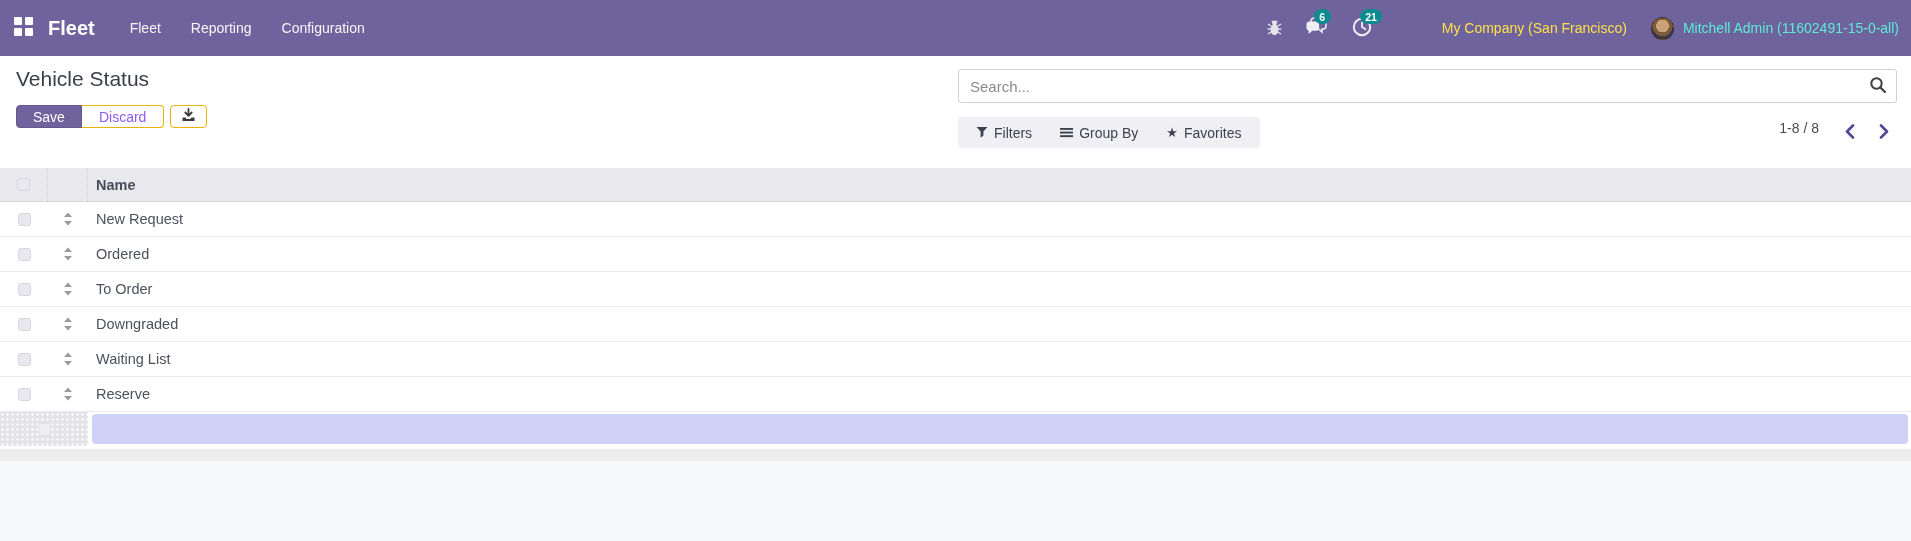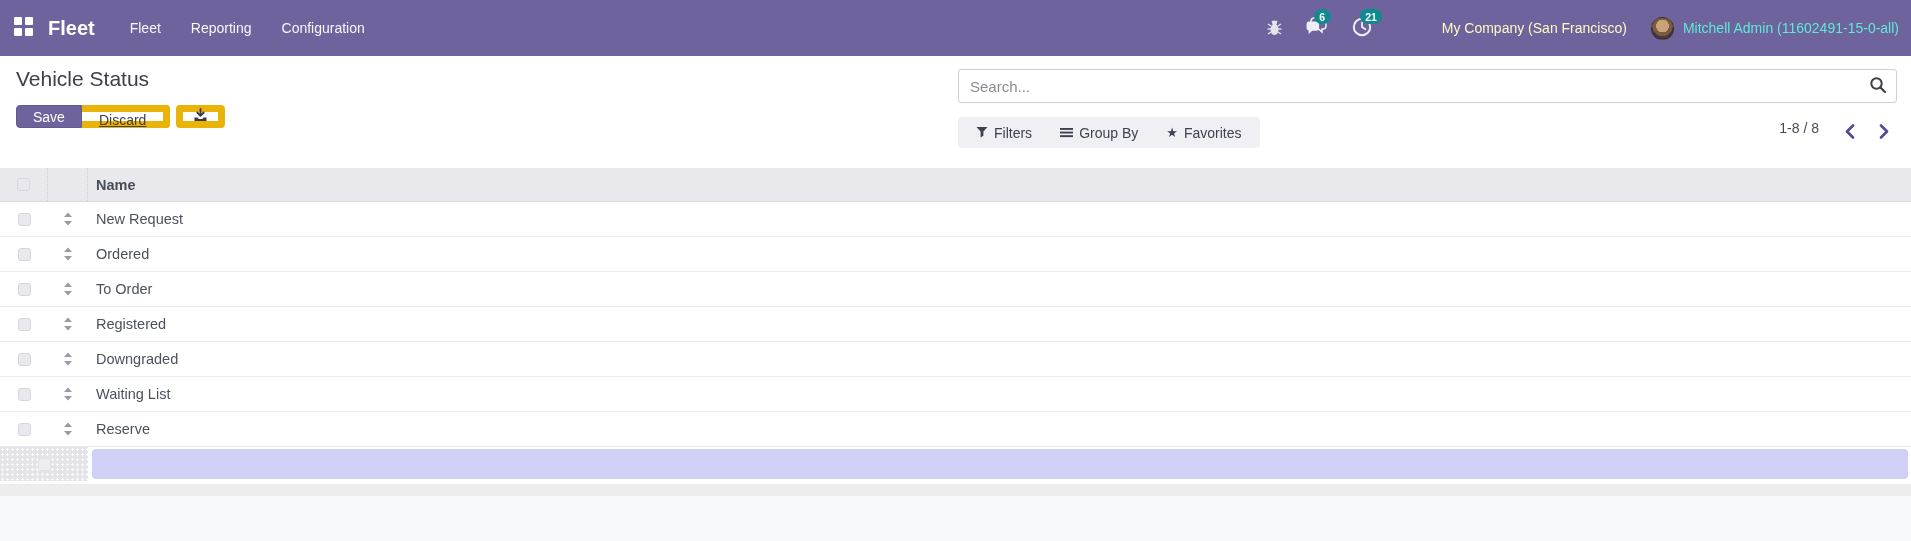--- a/index.html
+++ b/index.html
@@ -14,37 +14,37 @@
               background: transparent; border: none; cursor: pointer; }
   .brand { font-size: 20px; font-weight: bold; color: #fff; margin: 0 20px 0 2px; display: flex; align-items: center; }
   .menu-item { font-size: 14px; color: rgba(255,255,255,.95); text-decoration: none; padding: 0 15px;
                display: flex; align-items: center; }
   .nav-right { margin-left: auto; display: flex; align-items: center; padding-right: 8px; }
   .systray-btn { position: relative; background: transparent; border: none; cursor: pointer;
                  height: 56px; display: flex; align-items: center; padding: 0 11px; }
   .badge { position: absolute; top: 9px; left: 20px; background: #0f8a8f; color: #fff;
            font-size: 10.5px; font-weight: bold; border-radius: 9px; padding: 1.5px 5.5px;
            line-height: 12px; min-width: 16px; text-align: center; }
-  .company { font-size: 14px; color: #fef9c3; margin: 0 24px 0 58px; }
+  .company { font-size: 14px; color: #fde047; margin: 0 24px 0 58px; }
   .user-zone { display: flex; align-items: center; }
   .avatar { width: 23px; height: 23px; border-radius: 50%; margin-right: 9px;
             background: radial-gradient(circle at 50% 38%, #caa27a 0 38%, #7c5a3e 39% 60%, #3f3a45 61%);
             border: 1px solid rgba(0,0,0,.2); }
   .user-name { font-size: 14px; color: #5eead4; padding-right: 4px; }
 
   
   .control-panel { height: 112px; background: #ffffff; display: flex; justify-content: space-between;
                    padding: 0 14px 0 16px; }
   .cp-left { padding-top: 11px; }
   .page-title { font-size: 21px; font-weight: 400; color: #3c3f4a; }
   .btn-row { margin-top: 14px; display: flex; align-items: center; }
   button.btn { height: 23px; font-size: 14px; font-family: "Liberation Sans", sans-serif; cursor: pointer; }
   .btn-primary { background: #6e639c; border: 1px solid #63588f; color: #fff;
                  border-radius: 4px 0 0 4px; padding: 0 16px; }
-  .btn-secondary { background: #fff; border: 7px solid #eab308; color: #404040; padding: 0 17px; text-decoration: underline; }
+  .btn-secondary { background: #fff; border: 1px solid #eab308; color: #8b5cf6; padding: 0 17px; }
   .btn-discard { border-radius: 0 4px 4px 0; border-left: none; }
   .btn-export { border-radius: 4px; margin-left: 6px; padding: 0 10px; display: flex; align-items: center; }
 
   .cp-right { width: 939px; padding-top: 13px; }
   .searchbox { position: relative; width: 100%; }
   .search-input { width: 100%; height: 34px; border: 1px solid #cfcfd6; border-radius: 3px;
                   font-size: 15px; color: #444; padding: 0 34px 0 11px; outline: none;
                   font-family: "Liberation Sans", sans-serif; }
   .search-input::placeholder { color: #8a8a93; }
   .search-icon-btn { position: absolute; right: 4px; top: 3px; width: 30px; height: 28px; background: transparent;
@@ -276,31 +276,20 @@
     </div>
     <div class="trow">
       <div class="cell-check">
           <span class="checkbox"></span>
         </div>
       <div class="cell-handle">
           <svg width="12" height="16" viewBox="0 0 12 16">
             <path d="M2 6 L6 1.5 L10 6 z M2 10 L6 14.5 L10 10 z" fill="#9a9aa2"></path>
           </svg>
         </div>
-      <div class="cell-name">Registered</div>
-    </div>
-    <div class="trow">
-      <div class="cell-check">
-          <span class="checkbox"></span>
-        </div>
-      <div class="cell-handle">
-          <svg width="12" height="16" viewBox="0 0 12 16">
-            <path d="M2 6 L6 1.5 L10 6 z M2 10 L6 14.5 L10 10 z" fill="#9a9aa2"></path>
-          </svg>
-        </div>
       <div class="cell-name">Downgraded</div>
     </div>
     <div class="trow">
       <div class="cell-check">
           <span class="checkbox"></span>
         </div>
       <div class="cell-handle">
           <svg width="12" height="16" viewBox="0 0 12 16">
             <path d="M2 6 L6 1.5 L10 6 z M2 10 L6 14.5 L10 10 z" fill="#9a9aa2"></path>
           </svg>

